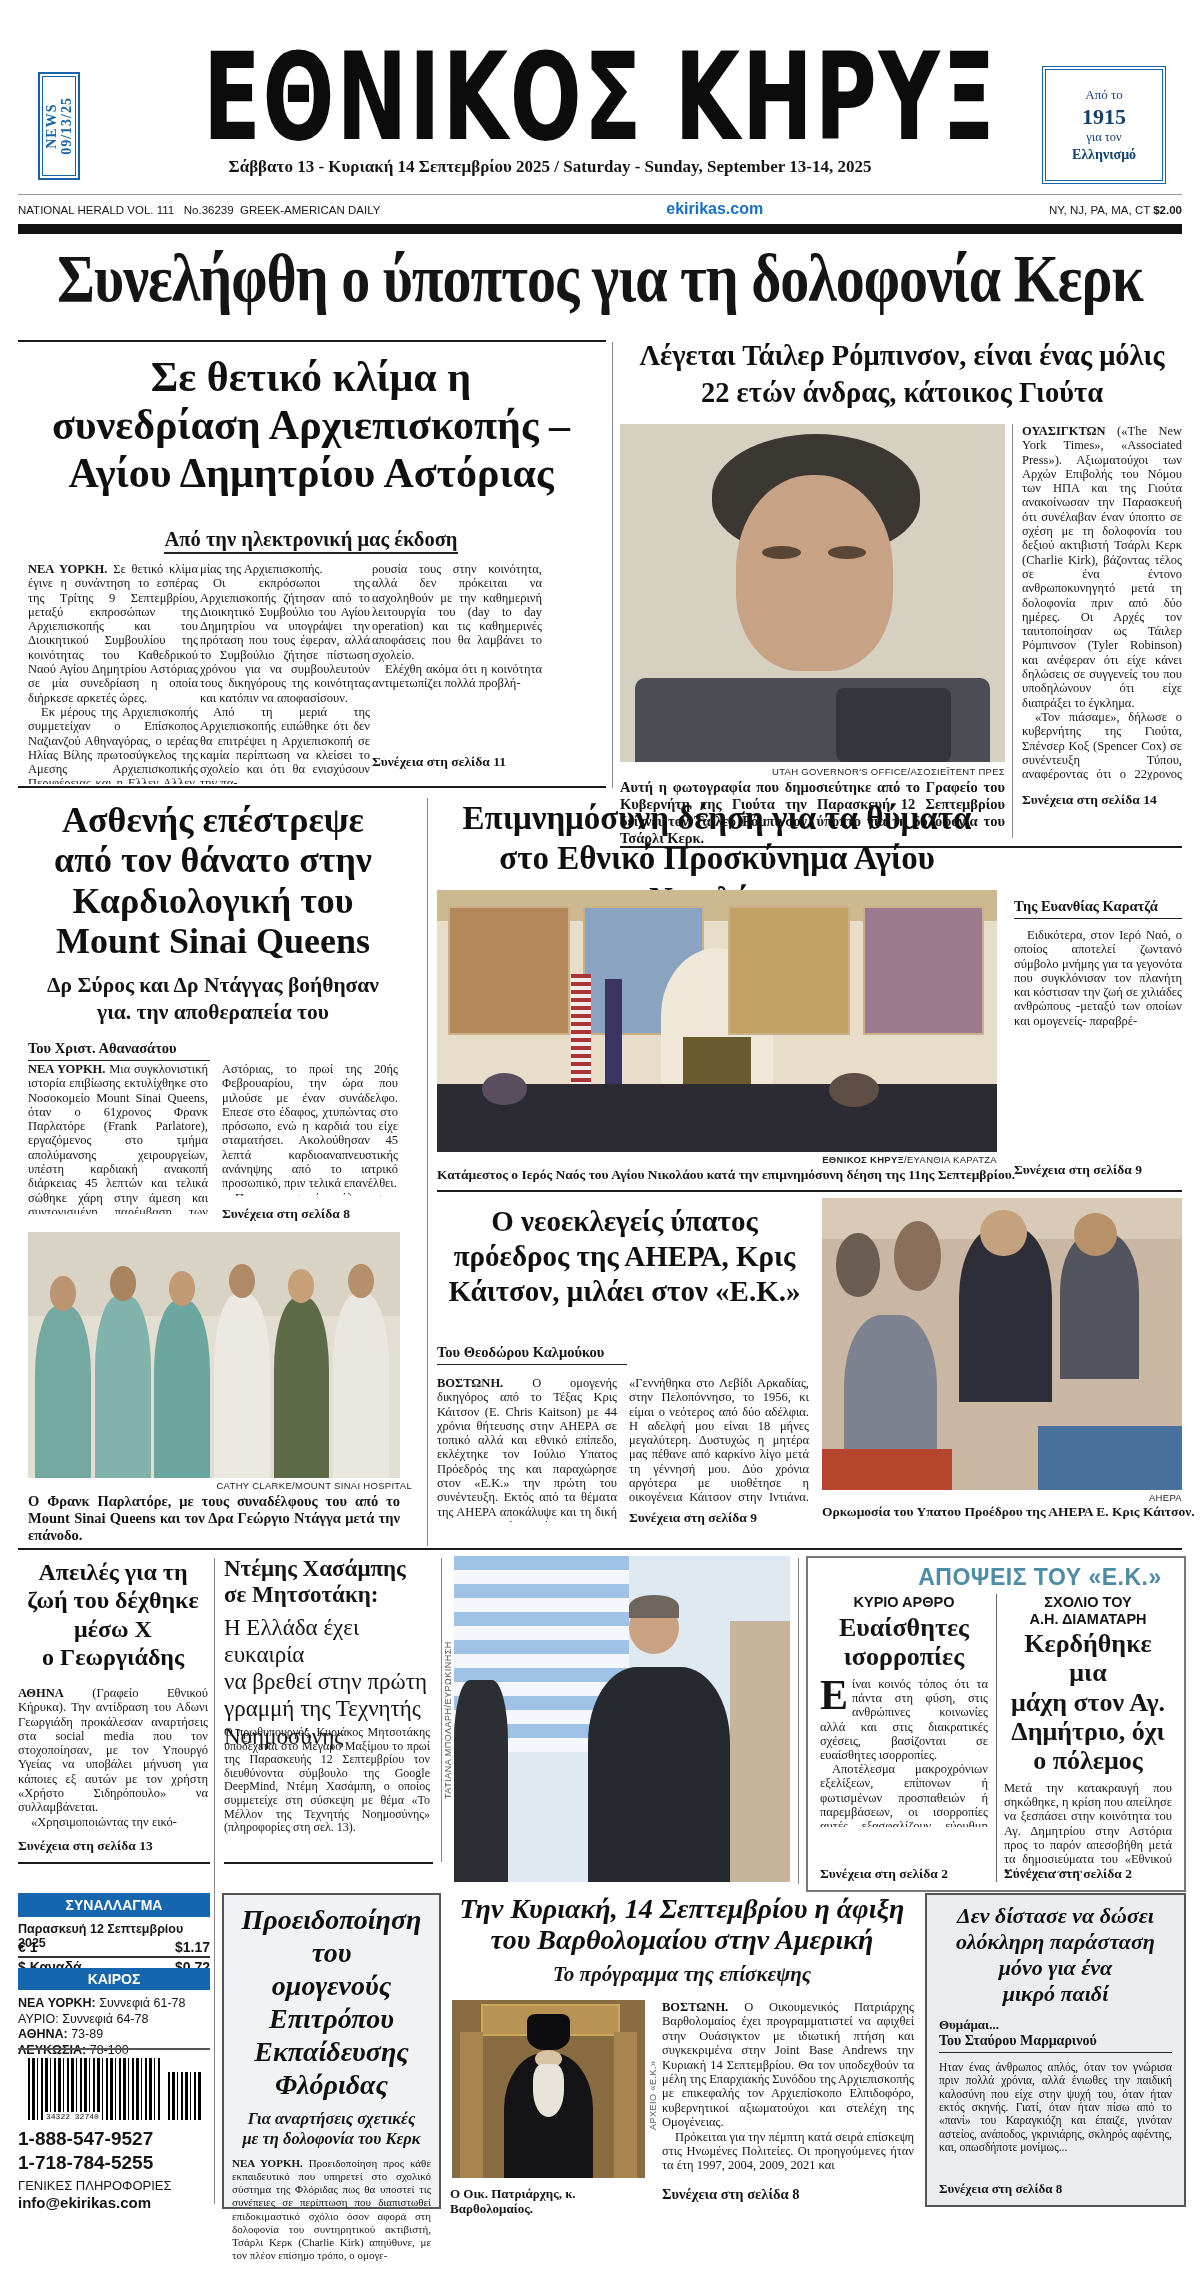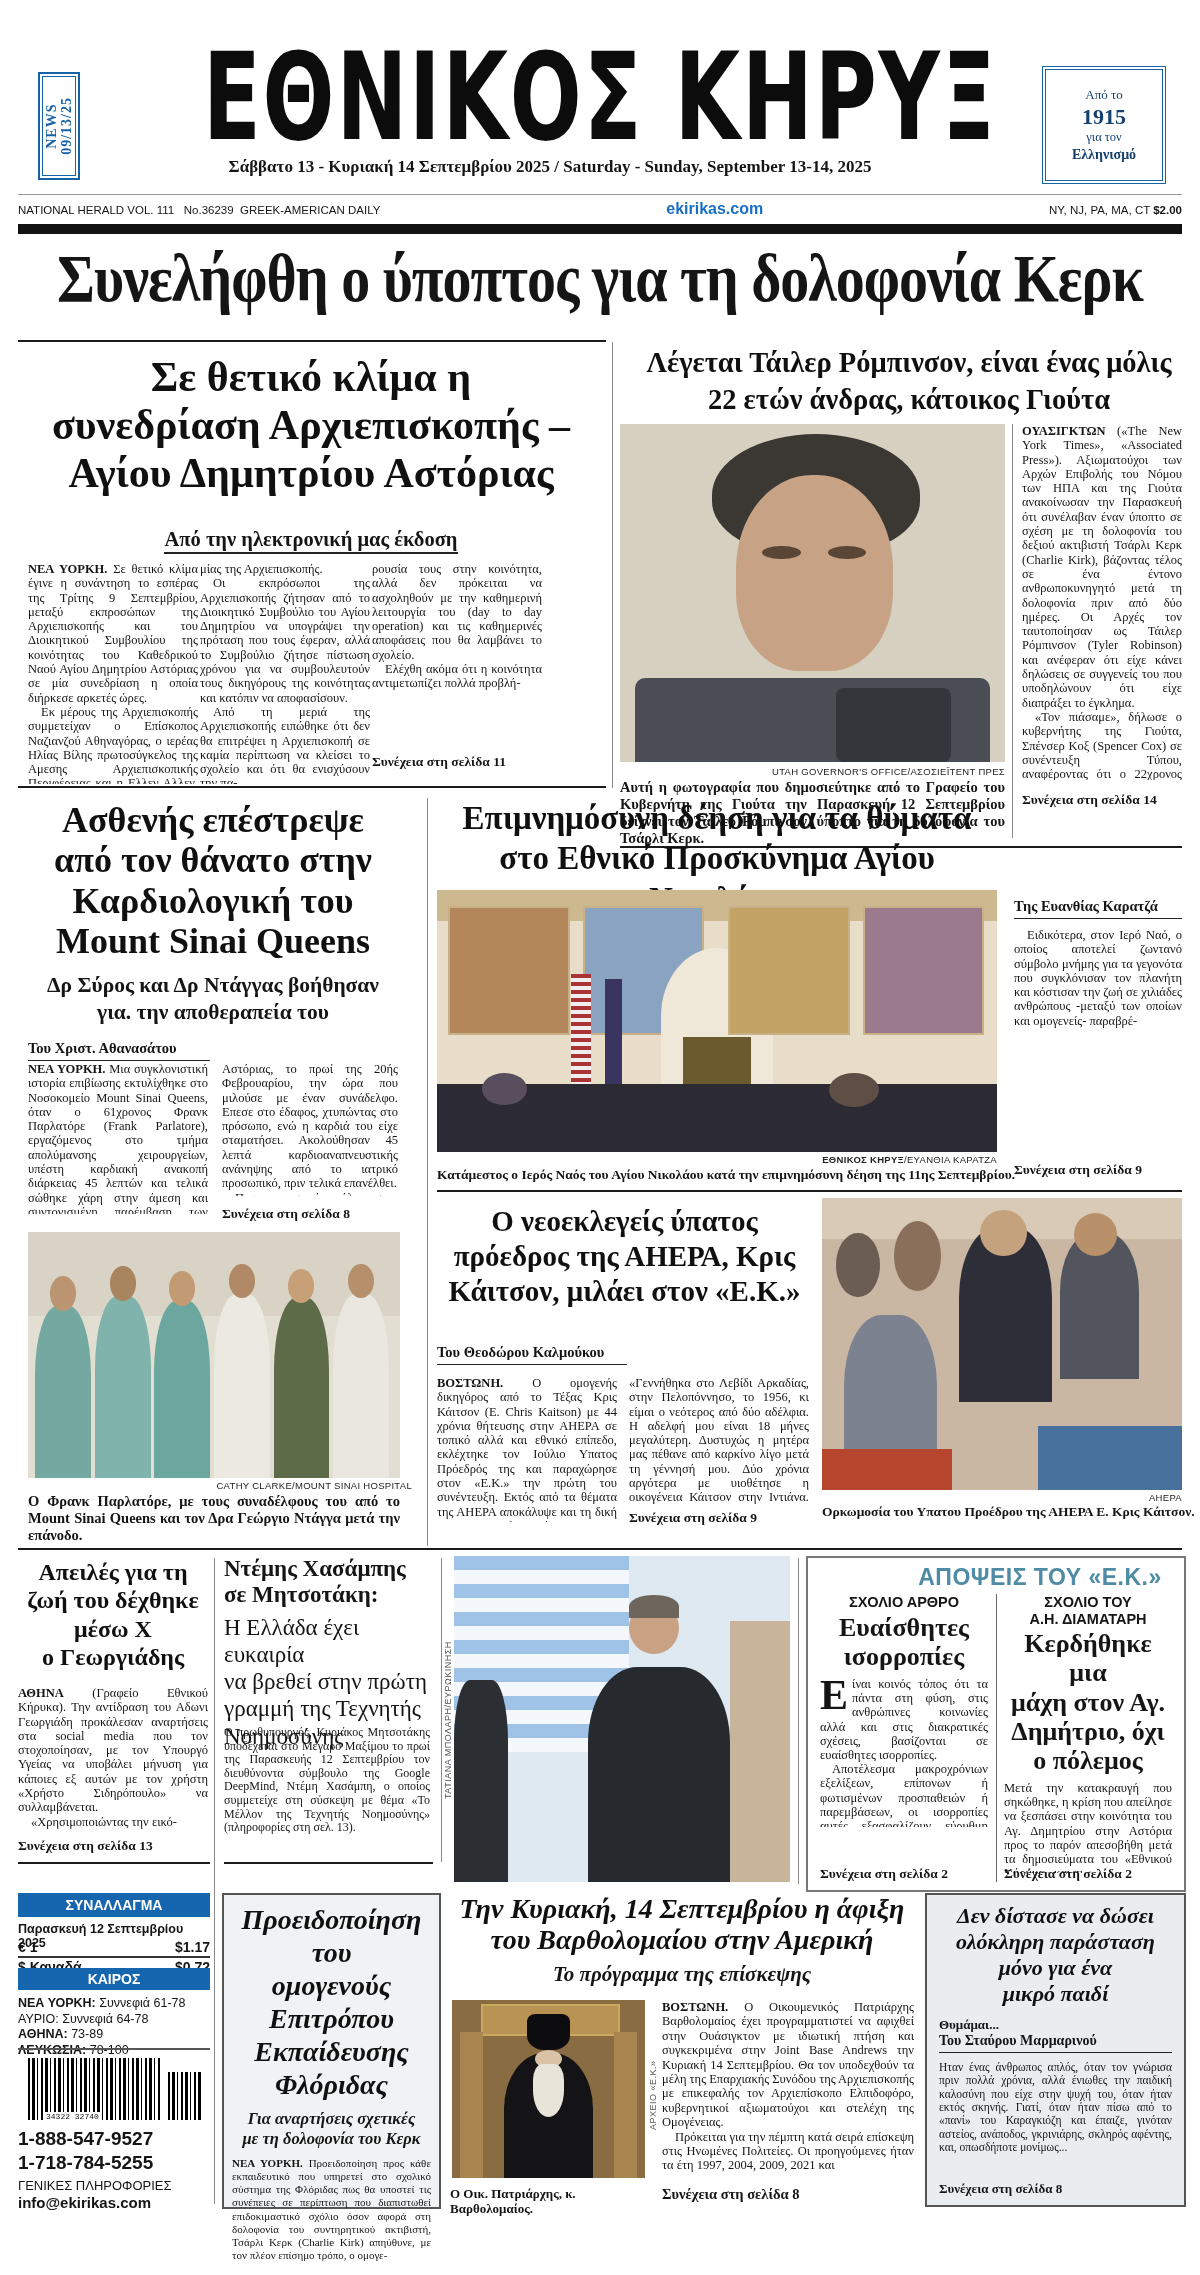--- a/index.html
+++ b/index.html
@@ -113,21 +113,21 @@
     </div>
     <div class="abs bodycol" style="left:372px;top:562px;width:170px;height:180px;">
       <p class="ni">ρουσία τους στην κοινότητα, αλλά δεν πρόκειται να ασχοληθούν με την καθημερινή λειτουργία του (day to day operation) και τις καθημερινές αποφάσεις που θα λαμβάνει το σχολείο.</p>
       <p>Ελέχθη ακόμα ότι η κοινότητα αντιμετωπίζει πολλά προβλή-</p>
     </div>
     <div class="abs cont" style="left:372px;top:754px;">Συνέχεια στη σελίδα 11</div>
   </section>
   <div class="hr" style="left:18px;top:786px;width:588px;height:1.5px;"></div>
 
   <section>
-    <h2 class="abs headline" style="left:620px;top:336px;width:562px;font-size:28.5px;line-height:1.3;margin:8px;text-align:center;">Λέγεται Τάιλερ Ρόμπινσον, είναι ένας μόλις
+    <h2 class="abs headline" style="left:620px;top:336px;width:562px;font-size:28.5px;line-height:1.3;margin:1px;text-align:center;">Λέγεται Τάιλερ Ρόμπινσον, είναι ένας μόλις
 22 ετών άνδρας, κάτοικος Γιούτα</h2>
 
     <div class="ph" style="left:620px;top:424px;width:385px;height:338px;background:#d6d0c0;">
       <div style="left:24%;top:3%;width:54%;height:36%;background:#3b3733;border-radius:50% 50% 45% 45%;"></div>
       <div style="left:30%;top:15%;width:41%;height:58%;background:#c7a285;border-radius:48% 48% 40% 40%;"></div>
       <div style="left:37%;top:36%;width:10%;height:4%;background:#5a4636;border-radius:50%;"></div>
       <div style="left:54%;top:36%;width:10%;height:4%;background:#5a4636;border-radius:50%;"></div>
       <div style="left:4%;bottom:-2%;width:92%;height:27%;background:#4a4e54;border-radius:10px 10px 0 0;"></div>
       <div style="left:56%;bottom:0;width:30%;height:22%;background:#33373c;border-radius:8px;"></div>
     </div>
@@ -276,21 +276,21 @@
     <div style="left:40%;bottom:0;width:42%;height:66%;background:#26292e;border-radius:35% 35% 0 0;"></div>
     <div style="left:52%;top:14%;width:15%;height:16%;background:#c9a183;border-radius:50%;"></div>
     <div style="left:52%;top:12%;width:15%;height:7%;background:#6e655c;border-radius:50% 50% 0 0;"></div>
     <div style="left:82%;top:20%;width:18%;height:80%;background:#c8b49a;"></div>
   </div>
   <div class="vr" style="left:798px;top:1558px;height:326px;"></div>
 
   <section class="opbox">
     <div class="ophdr" style="color:#4e8ba4;margin-left:44px;">ΑΠΟΨΕΙΣ ΤΟΥ «Ε.Κ.»</div>
     <div class="opcol" style="left:12px;">
-      <div class="opkick">ΣΧΟΛΙΟ ΑΡΘΡΟ</div>
+      <div class="opkick">ΚΥΡΙΟ ΑΡΘΡΟ</div>
       <div class="optitle">Ευαίσθητες
 ισορροπίες</div>
       <div class="opbody" style="height:150px;">
         <p class="ni"><span class="drop">Ε</span><span>ίναι κοινός τόπος ότι τα πάντα στη φύση, στις ανθρώπινες κοινωνίες αλλά και στις διακρατικές σχέσεις, βασίζονται σε ευαίσθητες ισορροπίες.</span></p>
         <p>Αποτέλεσμα μακροχρόνιων εξελίξεων, επίπονων ή φωτισμένων προσπαθειών ή παρεμβάσεων, οι ισορροπίες αυτές εξασφαλίζουν εύρυθμη λειτουργικότητα παρά τις υπάρ-</p>
       </div>
       <div class="opcont">Συνέχεια στη σελίδα  2</div>
     </div>
     <div style="position:absolute;left:50%;top:36px;bottom:8px;width:1px;background:#666;"></div>
     <div class="opcol" style="right:12px;">

